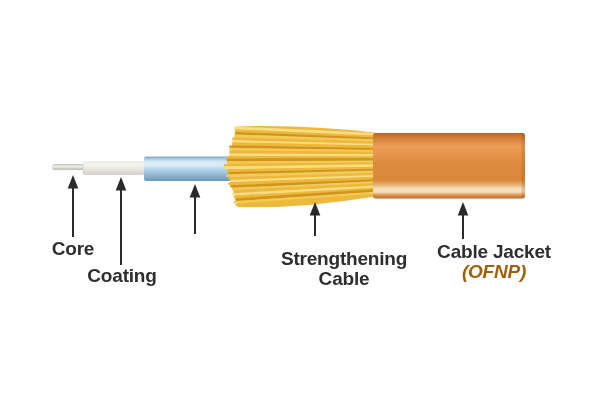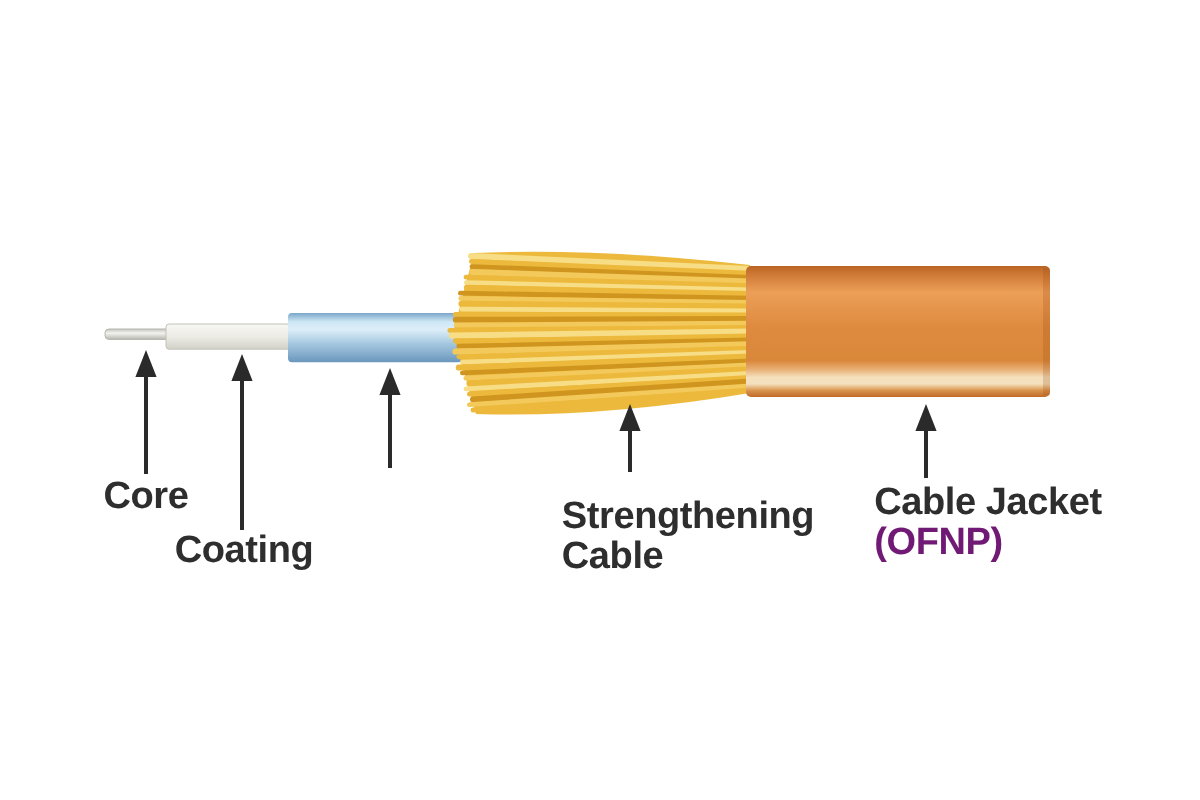--- a/index.html
+++ b/index.html
@@ -2,25 +2,25 @@
 <html><head>
 <meta charset="utf-8">
 <style>
   html,body{margin:0;padding:0;background:#ffffff;}
   .stage{
     position:relative;width:600px;height:400px;background:#ffffff;
     font-family:"Liberation Sans", sans-serif;overflow:hidden;
   }
   .stage svg{position:absolute;left:0;top:0;}
   .label{
-    position:absolute;transform:translateX(-50%);
+    position:absolute;transform:translateX(-50%);text-align:center;
     font-size:19px;font-weight:600;color:#2e2e2e;line-height:20px;
     white-space:nowrap;letter-spacing:-0.2px;
   }
-  .label .sub{color:#701a75;}
+  .label .sub{color:#a16207;font-style:italic;}
 </style>
 </head>
 <body>
 
 <div class="stage">
 
   <svg width="600" height="400" viewBox="0 0 600 400">
     <defs>
       <linearGradient id="coreG" x1="0" y1="0" x2="0" y2="1">
         <stop offset="0" stop-color="#c6c6bf"></stop>

